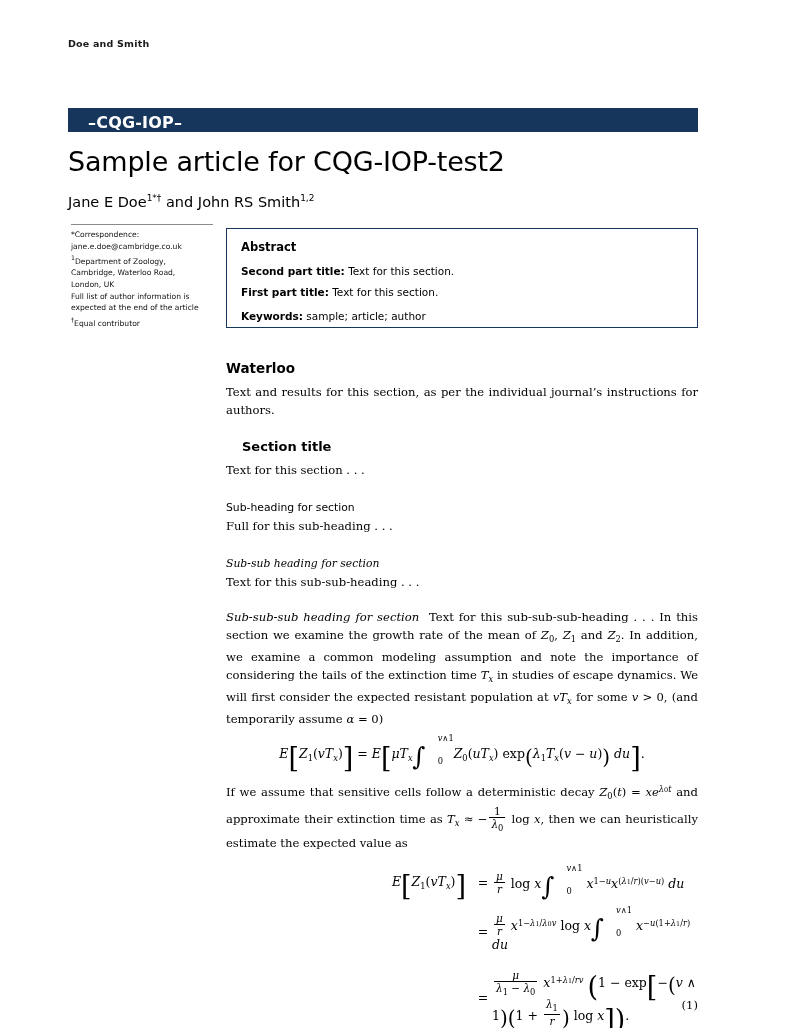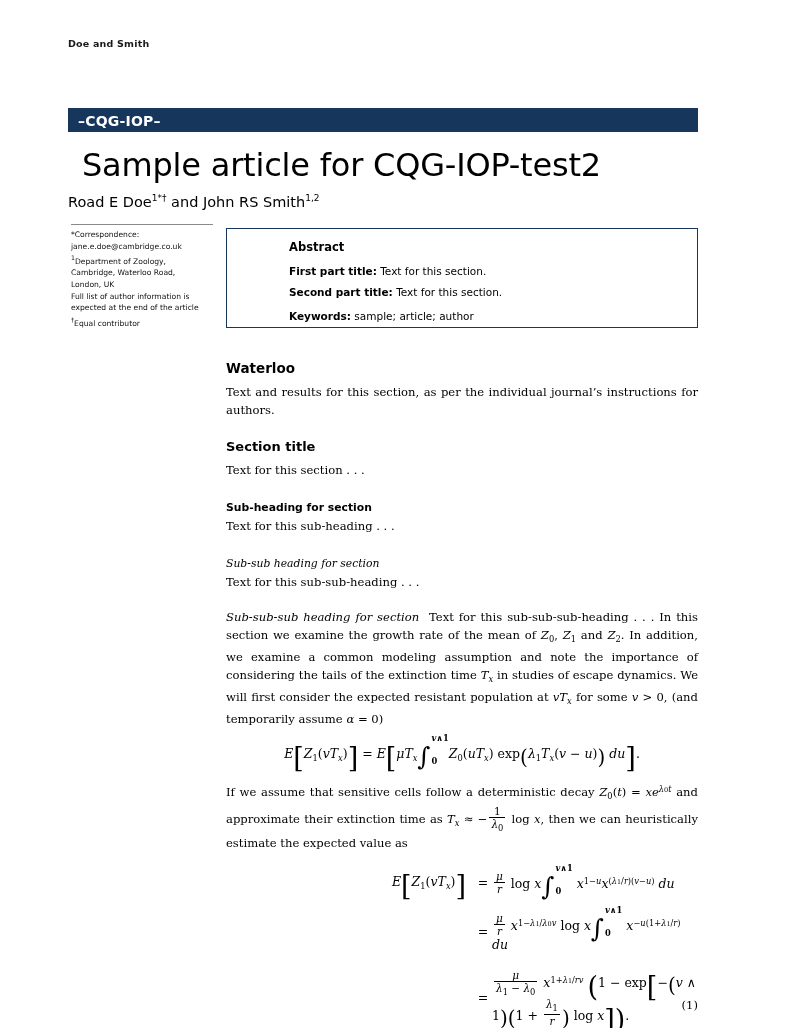--- a/index.html
+++ b/index.html
@@ -38,37 +38,37 @@
   .journal-bar {
     position: absolute;
     left: 68px;
     top: 108px;
     width: 630px;
     height: 24px;
     background: #17365c;
   }
   .journal-bar-text {
     position: absolute;
-    left: 10px;
+    left: 20px;
     top: 5px;
     color: #ffffff;
     font-family: "DejaVu Sans", sans-serif;
-    font-size: 14px;
+    font-size: 16px;
     font-weight: bold;
     letter-spacing: 0.2px;
   }
 
   
   .title {
     position: absolute;
-    left: 82px;
+    left: 68px;
     top: 146px;
     width: 640px;
     font-family: "DejaVu Sans", sans-serif;
-    font-size: 32px;
+    font-size: 27px;
     font-weight: normal;
     color: #000000;
     letter-spacing: -0.2px;
   }
 
   .authors {
     position: absolute;
     left: 68px;
     top: 193px;
     width: 640px;
@@ -109,21 +109,20 @@
   
   .abstract-box {
     position: absolute;
     left: 226px;
     top: 228px;
     width: 472px;
     height: 100px;
     border: 1px solid #17365c;
     box-sizing: border-box;
     background: #ffffff;
-    padding-left: 48px;
   }
   .abstract-inner {
     padding: 11px 14px 0 14px;
     font-family: "DejaVu Sans", sans-serif;
   }
   .abstract-title {
     font-size: 11.5px;
     font-weight: bold;
     margin-bottom: 11px;
   }
@@ -149,26 +148,26 @@
   .h1 {
     font-family: "DejaVu Sans", sans-serif;
     font-size: 13.5px;
     font-weight: bold;
     margin: 0 0 7px 0;
   }
   .h2 {
     font-family: "DejaVu Sans", sans-serif;
     font-size: 13px;
     font-weight: bold;
-    margin: 20px 0 7px 0;
+    margin: 20px 0 7px 16px;
   }
   .h3 {
     font-family: "DejaVu Sans", sans-serif;
     font-size: 10.8px;
-    font-weight: bold;
+    font-weight: normal;
     margin: 22px 0 3px 0;
   }
   .h4 {
     font-family: "DejaVu Serif", serif;
     font-size: 10.8px;
     font-style: italic;
     margin: 22px 0 3px 0;
   }
   p.body {
     font-family: "DejaVu Serif", serif;
@@ -200,22 +199,21 @@
     vertical-align: -0.28em;
     line-height: 0;
     font-family: "DejaVu Serif", serif;
   }
   .ilim {
     display: inline-block;
     font-size: 8.3px;
     line-height: 9px;
     vertical-align: -0.2em;
     text-align: left;
-    margin-left: 1px;
-    font-weight: bold;
+    margin-left: 12px;
   }
   .ilim .up { display: block; position: relative; top: -10px; }
   .ilim .lo { display: block; position: relative; top: 4px; }
   .bigbr {
     font-size: 27px;
     vertical-align: -0.32em;
     line-height: 0;
   }
   .medbr {
     font-size: 20px;
@@ -272,63 +270,63 @@
 
   <div class="runninghead">Doe and Smith</div>
 
   <div class="journal-bar">
     <div class="journal-bar-text">–CQG-IOP–</div>
   </div>
 
   <div class="title">Sample article for CQG-IOP-test2</div>
 
   <div class="authors">
-    <span>Road E Doe</span><sup>1*†</sup><span> and </span><span>John RS Smith</span><sup>1,2</sup>
+    <span>Jane E Doe</span><sup>1*†</sup><span> and </span><span>John RS Smith</span><sup>1,2</sup>
   </div>
 
   <div class="corr">
     <div class="rule"></div>
     <div class="line star">*Correspondence:</div>
     <div class="line">jane.e.doe@cambridge.co.uk</div>
     <div class="line"><sup>1</sup><span>Department of Zoology,</span></div>
     <div class="line">Cambridge, Waterloo Road,</div>
     <div class="line">London, UK</div>
     <div class="line">Full list of author information is</div>
     <div class="line">expected at the end of the article</div>
     <div class="line"><sup>†</sup><span>Equal contributor</span></div>
   </div>
 
   <div class="abstract-box">
     <div class="abstract-inner">
       <div class="abstract-title">Abstract</div>
       <div class="abstract-line">
+        <b>Second part title:</b>
+        <span>Text for this section.</span>
+      </div>
+      <div class="abstract-line">
         <b>First part title:</b>
-        <span>Text for this section.</span>
-      </div>
-      <div class="abstract-line">
-        <b>Second part title:</b>
         <span>Text for this section.</span>
       </div>
       <div class="keywords">
         <b>Keywords:</b>
         <span>sample; article; author</span>
       </div>
     </div>
   </div>
 
   <div class="main">
 
     <div class="h1">Waterloo</div>
     <p class="body">Text and results for this section, as per the individual journal’s instructions for authors.</p>
 
     <div class="h2">Section title</div>
     <p class="body">Text for this section . . .</p>
 
     <div class="h3">Sub-heading for section</div>
-    <p class="body">Text for this sub-heading . . .</p>
+    <p class="body">Full for this sub-heading . . .</p>
 
     <div class="h4">Sub-sub heading for section</div>
     <p class="body">Text for this sub-sub-heading . . .</p>
 
     <p class="body gap">
       <span class="run-in-head">Sub-sub-sub heading for section</span>&nbsp;&nbsp;Text for this sub-sub-sub-heading . . . In this section we examine the growth rate of the mean of <span class="mi">Z</span><span class="sub">0</span>, <span class="mi">Z</span><span class="sub">1</span> and <span class="mi">Z</span><span class="sub">2</span>. In addition, we examine a common modeling assumption and note the importance of considering the tails of the extinction time <span class="mi">T</span><span class="sub mi">x</span> in studies of escape dynamics. We will first consider the expected resistant population at <span class="mi">vT</span><span class="sub mi">x</span> for some <span class="mi">v</span> &gt; 0, (and temporarily assume <span class="mi">α</span> = 0)
     </p>
 
     <div class="eqn">
       <span class="mi">E</span><span class="bigbr">[</span><span class="mi">Z</span><span class="sub">1</span>(<span class="mi">vT</span><span class="sub mi">x</span>)<span class="bigbr">]</span> = <span class="mi">E</span><span class="bigbr">[</span><span class="mi">μT</span><span class="sub mi">x</span><span class="bigint">∫</span><span class="ilim"><span class="up"><span class="mi">v</span>∧1</span><span class="lo">0</span></span><span class="mi">Z</span><span class="sub">0</span>(<span class="mi">uT</span><span class="sub mi">x</span>) exp<span class="medbr">(</span><span class="mi">λ</span><span class="sub">1</span><span class="mi">T</span><span class="sub mi">x</span>(<span class="mi">v</span> − <span class="mi">u</span>)<span class="medbr">)</span> <span class="mi">du</span><span class="bigbr">]</span>.

